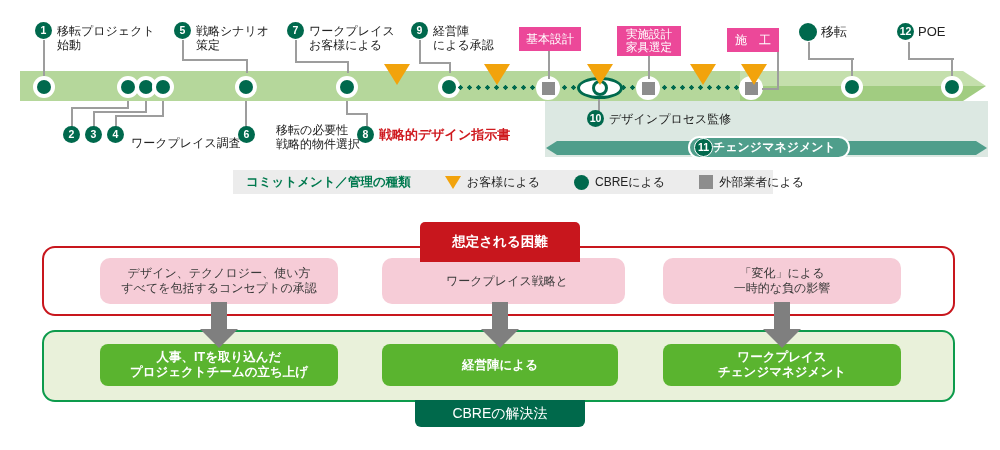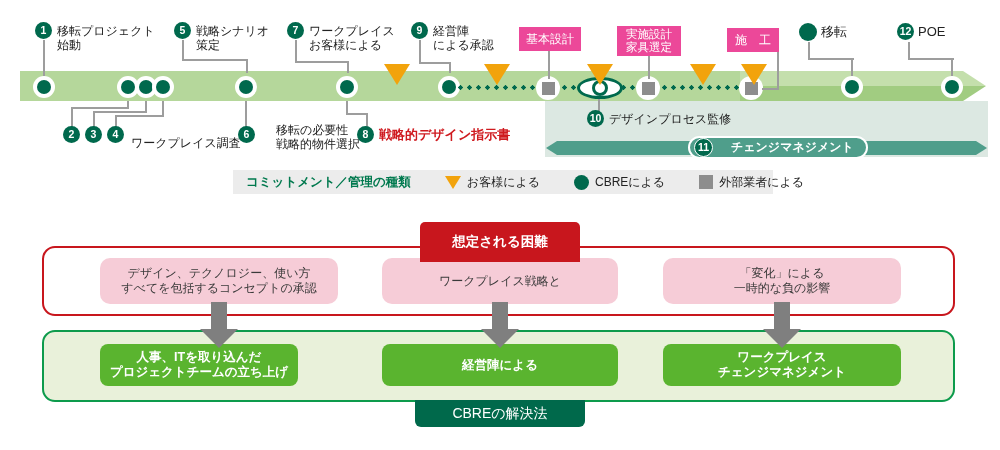--- a/index.html
+++ b/index.html
@@ -10,21 +10,21 @@
   .abs{position:absolute;}
   
   .band{left:20px;top:71px;width:943px;height:30px;background:#b5d79b;}
   .band-tip{left:740px;top:71px;width:246px;height:30px;
     background:linear-gradient(to bottom,#c4dfac 50%,#a1cc81 50%);
     clip-path:polygon(0 0,calc(100% - 23px) 0,100% 50%,calc(100% - 23px) 100%,0 100%);}
   .teal-rect{left:545px;top:101px;width:443px;height:56px;background:#dce8e2;}
   
   .cm-band{left:546px;top:141px;width:441px;height:14px;background:#4f9e8b;
     clip-path:polygon(11px 0,calc(100% - 11px) 0,100% 50%,calc(100% - 11px) 100%,11px 100%,0 50%);}
-  .cm-pill{left:688px;top:136px;height:23px;display:flex;align-items:center;gap:18px;
+  .cm-pill{left:688px;top:136px;height:23px;display:flex;align-items:center;gap:0;
     padding:0 12px 0 4px;background:#4f9e8b;border:2px solid #fff;border-radius:14px;box-sizing:border-box;}
   .cm-pill .txt{color:#fff;font-weight:bold;font-size:12px;white-space:nowrap;}
   
   .node{width:22px;height:22px;border-radius:50%;background:#fff;top:76px;}
   .node i{position:absolute;left:4px;top:4px;width:14px;height:14px;border-radius:50%;background:#00694d;}
   .sqnode{width:24px;height:24px;border-radius:50%;background:#fff;top:76px;}
   .sqnode i{position:absolute;left:5.5px;top:5.5px;width:13px;height:13px;background:#8d8d8d;}
   .dots{height:5px;top:85px;z-index:3;
     background-image:radial-gradient(circle 2px at 2.5px 2.5px,#00694d 2px,transparent 2.3px);
     background-size:9px 5px;background-repeat:repeat-x;}
@@ -229,38 +229,38 @@
       </span>
   </div>
 
   <div class="abs frame-red"></div>
   <div class="abs hdr-red">想定される困難</div>
 
   <div class="abs pinkbox" style="left:100px;width:238px;">
     <span>デザイン、テクノロジー、使い方</span>
     <span>すべてを包括するコンセプトの承認</span>
   </div>
-  <div class="abs pinkbox" style="left:382px;width:236px;">
+  <div class="abs pinkbox" style="left:382px;width:236px;padding-left:7px;">
     <span>ワークプレイス戦略と</span>
   </div>
   <div class="abs pinkbox" style="left:663px;width:238px;">
     <span>「変化」による</span>
     <span>一時的な負の影響</span>
   </div>
 
   <div class="abs arrow-stem" style="left:211px;"></div>
   <div class="abs arrow-head" style="left:200px;"></div>
   <div class="abs arrow-stem" style="left:492px;"></div>
   <div class="abs arrow-head" style="left:481px;"></div>
   <div class="abs arrow-stem" style="left:774px;"></div>
   <div class="abs arrow-head" style="left:763px;"></div>
 
   <div class="abs frame-green"></div>
 
-  <div class="abs greenbox" style="left:100px;width:198px;">
+  <div class="abs greenbox" style="left:100px;width:238px;">
     <span>人事、ITを取り込んだ</span>
     <span>プロジェクトチームの立ち上げ</span>
   </div>
   <div class="abs greenbox" style="left:382px;width:236px;">
     <span>経営陣による</span>
   </div>
   <div class="abs greenbox" style="left:663px;width:238px;">
     <span>ワークプレイス</span>
     <span>チェンジマネジメント</span>
   </div>

